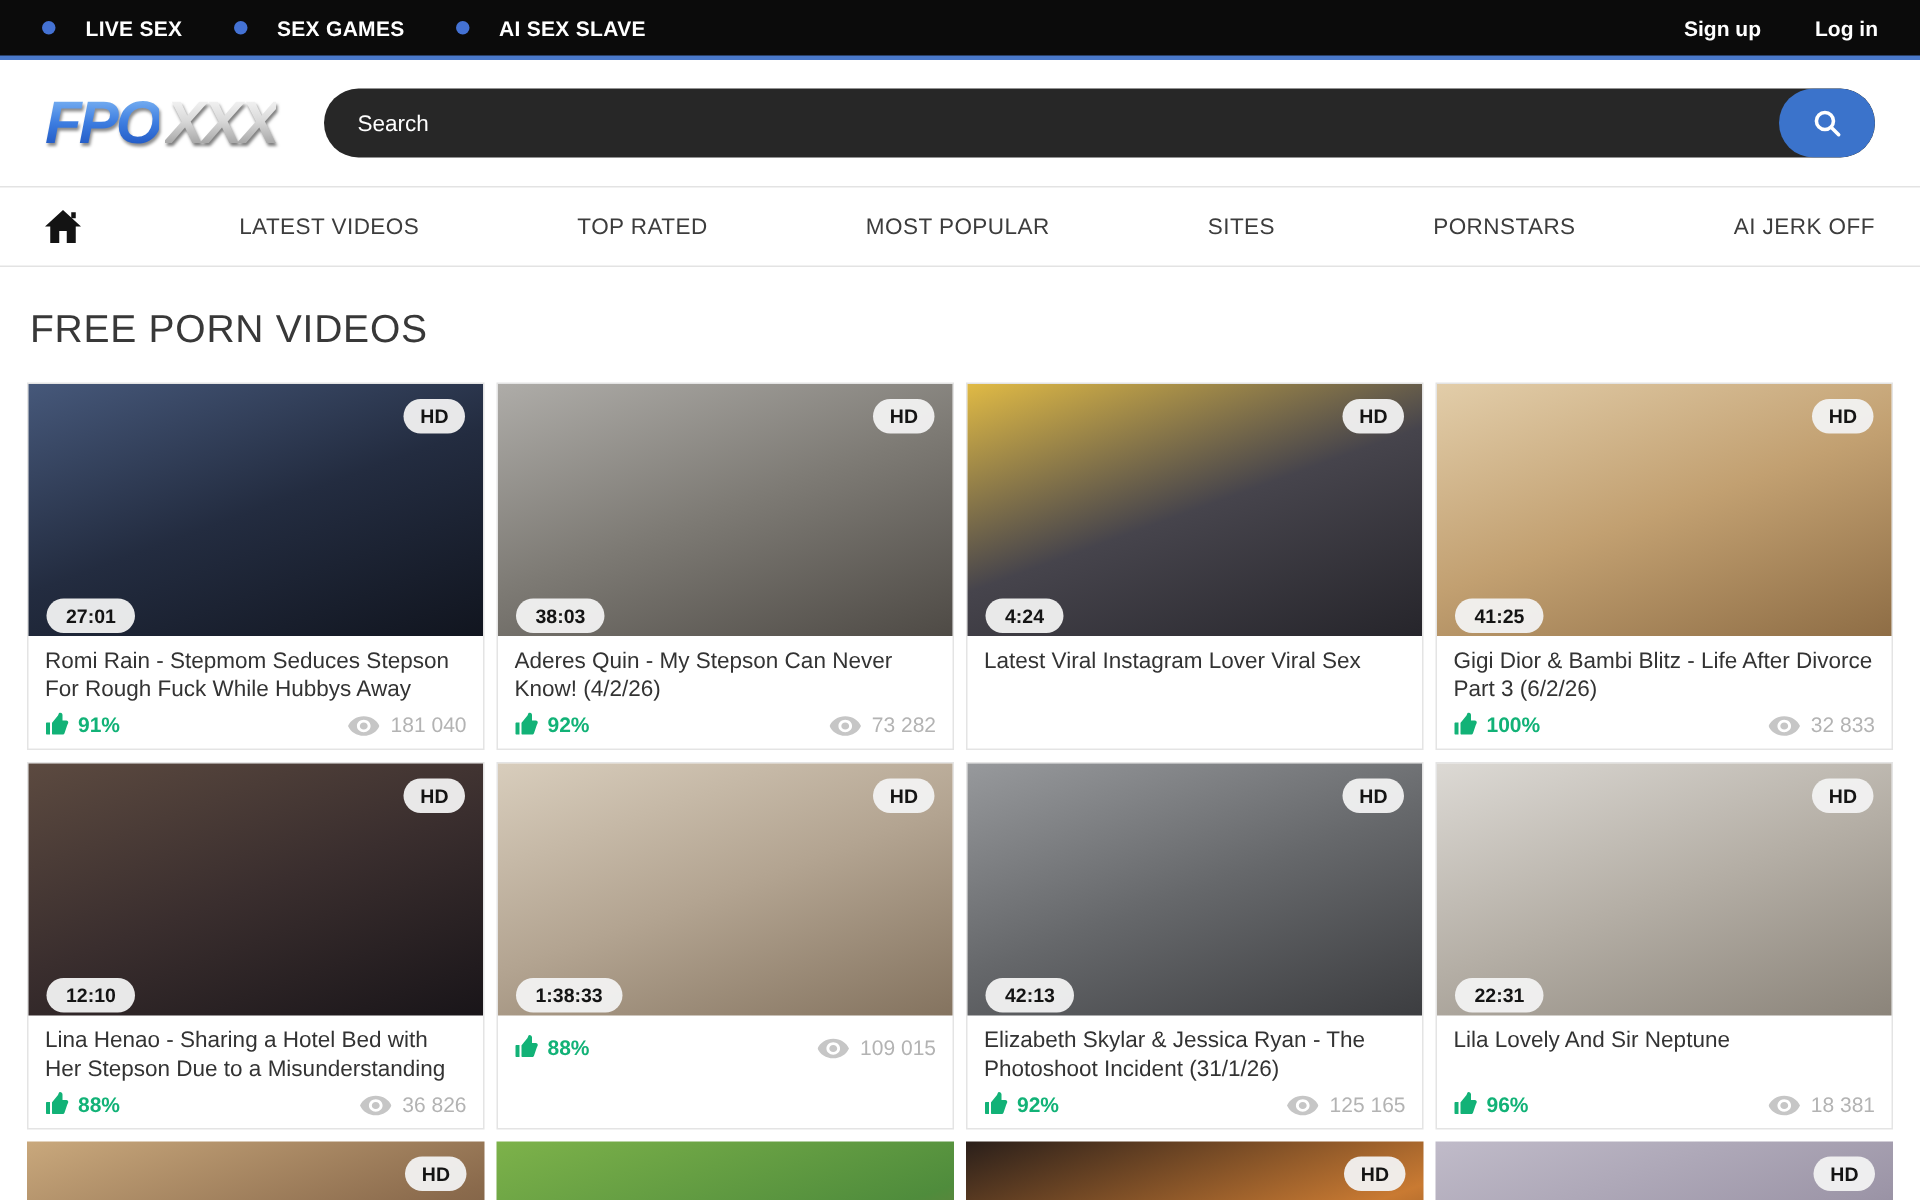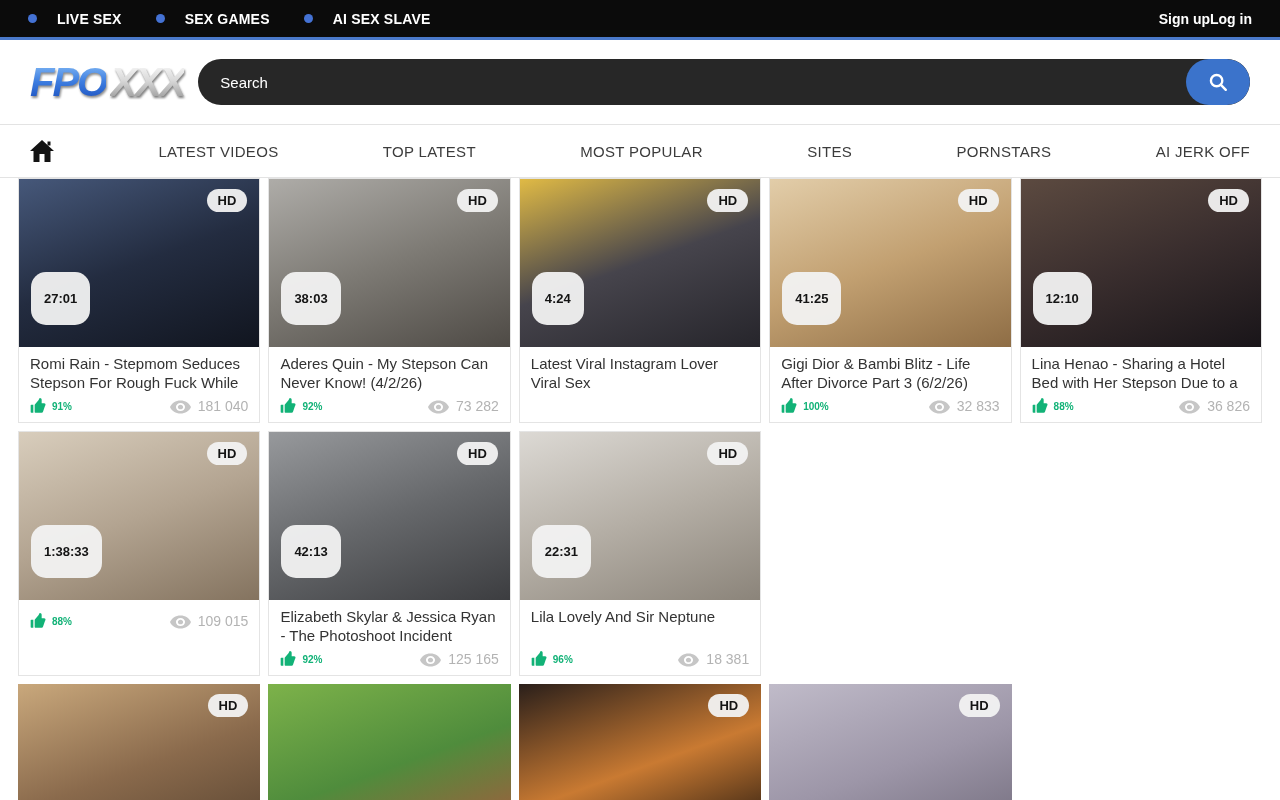--- a/index.html
+++ b/index.html
@@ -6,26 +6,26 @@
   html,body { width:1280px; height:800px; overflow:hidden; background:#fff;
     font-family:"Liberation Sans", sans-serif; }
 
   
   .topbar { height:40px; background:#0b0b0b; border-bottom:3px solid #4a79ca;
     display:flex; align-items:center; justify-content:space-between; padding:0 28px; }
   .topbar-links { display:flex; gap:34px; }
   .toplink { display:flex; align-items:center; gap:20px; cursor:pointer; }
   .toplink .dot { width:9px; height:9px; border-radius:50%; background:#4472d4; }
   .toplink span.lbl { color:#fff; font-size:14px; font-weight:bold; letter-spacing:.2px; }
-  .topbar-account { display:flex; }
+  .topbar-account { display:flex; gap:36px; }
   .topbar-account .acct { color:#fff; font-size:14px; font-weight:bold; cursor:pointer; }
 
   
   .header { height:84px; background:#fff; display:flex; align-items:center; padding:0 30px; }
-  .logo { display:flex; align-items:baseline; cursor:pointer; margin-right:14px;
+  .logo { display:flex; align-items:baseline; cursor:pointer; margin-right:32px;
     font-weight:800; font-style:italic; font-size:40px; letter-spacing:-2px; white-space:nowrap; }
   .logo .logo-fpo { background:linear-gradient(180deg,#8cc2f8 0%,#3d7de0 48%,#1548b8 100%);
     -webkit-background-clip:text; background-clip:text; color:transparent;
     filter:drop-shadow(1px 2px 1px rgba(0,0,0,.45)); }
   .logo .logo-xxx { background:linear-gradient(180deg,#ffffff 0%,#d9d9d9 45%,#8a8a8a 100%);
     -webkit-background-clip:text; background-clip:text; color:transparent;
     filter:drop-shadow(1px 2px 1px rgba(0,0,0,.5)); margin-left:4px; }
   .search-wrap { flex:1; height:46px; background:#272727; border-radius:24px;
     display:flex; align-items:center; overflow:hidden; }
   .search-input { flex:1; height:100%; background:transparent; border:none; outline:none;
@@ -37,32 +37,32 @@
   
   .nav { height:54px; border-top:1px solid #e3e3e3; border-bottom:1px solid #e3e3e3;
     display:flex; align-items:center; justify-content:space-between; padding:0 30px; }
   .nav-home { display:flex; align-items:center; cursor:pointer; }
   .nav-item { font-size:15px; color:#3c3c3c; letter-spacing:.3px; cursor:pointer; }
 
   
   .content { padding:0 18px; }
   .page-title { font-size:26px; font-weight:400; color:#383838; letter-spacing:.5px;
     margin:26px 0 20px 2px; }
-  .grid { display:grid; grid-template-columns:repeat(5,1fr); gap:8px; }
+  .grid { display:grid; grid-template-columns:repeat(4,1fr); gap:8px; }
   .grid + .grid { margin-top:8px; }
   .card { border:1px solid #e4e4e4; background:#fff; cursor:pointer; }
   .thumb { position:relative; height:168px; width:100%; background:#444; }
   .badge { position:absolute; background:rgba(242,242,242,.95); color:#141414;
     font-weight:bold; font-size:13px; border-radius:15px; padding:5px 11px; line-height:1; }
   .badge-hd { top:10px; right:12px; }
-  .badge-time { bottom:22px; left:12px; padding:20px 13px; }
+  .badge-time { bottom:2px; left:12px; padding:5px 13px; }
   .card-info { padding:8px 11px 8px 11px; }
   .card-title { font-size:15px; line-height:18.5px; color:#333; height:38px; overflow:hidden; }
   .card-meta { display:flex; align-items:center; justify-content:space-between; margin-top:5px; }
-  .rating { display:flex; align-items:center; gap:6px; font-size:10px; font-weight:bold; }
+  .rating { display:flex; align-items:center; gap:6px; font-size:14px; font-weight:bold; }
   .views { display:flex; align-items:flex-end; gap:7px; font-size:14px; color:#b3b3b3; }
   .card-partial { border:none; }
 </style>
 </head>
 <body>
 
 <div class="topbar">
   <div class="topbar-links">
     <a class="toplink">
       <span class="dot"></span>
@@ -104,28 +104,29 @@
 <div class="nav">
   <a class="nav-home">
     <span style="display:flex;">
       <svg width="24" height="22" viewBox="0 0 24 22" fill="#131313">
         <path d="M12 0 L24 11 L20.5 11 L20.5 22 L14.5 22 L14.5 14 L9.5 14 L9.5 22 L3.5 22 L3.5 11 L0 11 Z"></path>
         <rect x="17.5" y="1.5" width="3" height="4"></rect>
       </svg>
     </span>
   </a>
   <a class="nav-item">LATEST VIDEOS</a>
-  <a class="nav-item">TOP LATEST</a>
+  <a class="nav-item">TOP RATED</a>
   <a class="nav-item">MOST POPULAR</a>
   <a class="nav-item">SITES</a>
   <a class="nav-item">PORNSTARS</a>
   <a class="nav-item">AI JERK OFF</a>
 </div>
 
 <div class="content">
+  <h1 class="page-title">FREE PORN VIDEOS</h1>
 
   <div class="grid" id="video-grid">
   <div class="card">
     <div class="thumb" style="background: linear-gradient(160deg, rgb(70, 88, 122), rgb(35, 44, 64), rgb(17, 21, 31));">
       <span class="badge badge-hd">HD</span>
       <span class="badge badge-time">27:01</span>
     </div>
     <div class="card-info">
       <div class="card-title">Romi Rain - Stepmom Seduces Stepson For Rough Fuck While Hubbys Away (31/1/26)</div>
       <div class="card-meta">

